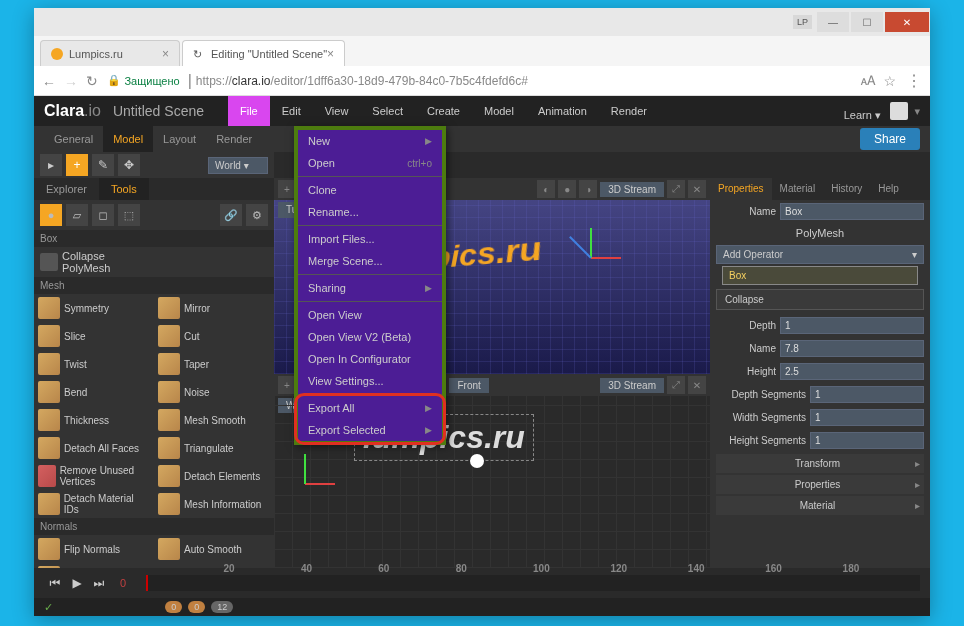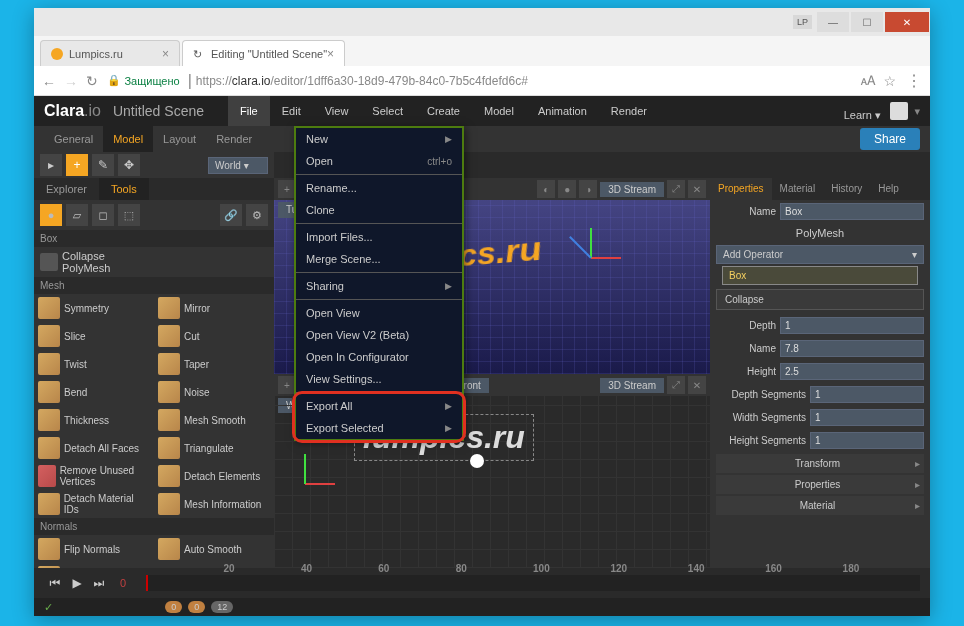--- a/index.html
+++ b/index.html
@@ -26,21 +26,21 @@
 .urlbar .star { color: #888; font-size: 14px; margin-left: 8px; }
 .urlbar .menu { color: #888; font-size: 16px; margin-left: 10px; }
 
 .app { position: absolute; top: 88px; left: 0; right: 0; bottom: 0; background: #2a2a2a; color: #bbb; font-size: 11px; }
 .app-header { height: 30px; background: #222; display: flex; align-items: center; padding: 0 10px; }
 .logo { font-size: 16px; color: #fff; font-weight: bold; margin-right: 12px; }
 .logo .io { color: #888; font-weight: normal; }
 .scene-name { color: #aaa; font-size: 14px; margin-right: 24px; }
 .menubar { display: flex; gap: 0; }
 .menubar .mi { padding: 0 12px; color: #ccc; cursor: pointer; line-height: 30px; }
-.menubar .mi.active { background: #404040; color: #fff; }
+.menubar .mi.active { background: #d946ef; color: #fff; }
 .spacer { flex: 1; }
 .learn { color: #ccc; margin-right: 10px; margin-top: 9px; }
 .user-icon { width: 18px; height: 18px; background: #ddd; border-radius: 2px; margin-right: 6px; }
 
 .subheader { height: 26px; background: #333; display: flex; align-items: center; padding: 0 10px; }
 .subheader .tab-sm { padding: 0 10px; color: #999; line-height: 26px; }
 .subheader .tab-sm.active { background: #222; color: #f5a623; }
 .share-btn { background: #2a80b9; color: #fff; padding: 4px 14px; border-radius: 3px; font-size: 12px; }
 
 .toolbar { position: absolute; top: 56px; left: 0; width: 240px; height: 26px; background: #333; display: flex; align-items: center; padding: 0 6px; gap: 4px; }
@@ -86,21 +86,21 @@
 .prop-row { display: flex; align-items: center; padding: 3px 6px; gap: 4px; }
 .prop-row .lbl { width: 60px; text-align: right; color: #ccc; font-size: 10px; }
 .prop-row .val { flex: 1; background: #4c5866; border: 1px solid #5a6578; padding: 2px 4px; color: #ddd; font-size: 10px; }
 .prop-hdr { text-align: center; padding: 4px; color: #ccc; font-size: 11px; }
 .prop-select { margin: 2px 6px; background: #4c5866; border: 1px solid #5a6578; padding: 3px 6px; color: #ccc; font-size: 10px; display: flex; justify-content: space-between; }
 .prop-box { margin: 2px 12px; background: #4a4a3a; border: 1px solid #888; padding: 3px 6px; color: #f5d060; font-size: 10px; }
 .prop-collapse { margin: 4px 6px; background: #3a3a3a; padding: 4px 8px; color: #ccc; font-size: 10px; border: 1px solid #555; }
 .prop-section { margin: 2px 6px; padding: 4px; text-align: center; color: #ccc; font-size: 10px; background: #3a3a3a; }
 .prop-section .arr { float: right; color: #888; }
 
-.file-menu { position: absolute; top: 30px; left: 260px; width: 170px; background: #0f172a; border: 2px solid #4d7c0f; z-index: 100; box-shadow: 2px 2px 8px rgba(0,0,0,0.5); }
+.file-menu { position: absolute; top: 30px; left: 260px; width: 152px; background: #4c1d95; border: 4px solid #4d7c0f; z-index: 100; box-shadow: 2px 2px 8px rgba(0,0,0,0.5); }
 .fm-item { padding: 5px 10px; color: #ccc; display: flex; justify-content: space-between; align-items: center; }
 .fm-item .arr { color: #888; font-size: 9px; }
 .fm-sep { height: 1px; background: #555; margin: 2px 0; }
 .fm-highlight { position: absolute; border: 3px solid #e03020; border-radius: 10px; pointer-events: none; }
 
 .timeline { position: absolute; bottom: 18px; left: 0; right: 0; height: 30px; background: #2a2a2a; display: flex; align-items: center; padding: 0 10px; }
 .timeline .tbtn { width: 22px; height: 22px; color: #ccc; display: flex; align-items: center; justify-content: center; font-size: 12px; }
 .timeline .track { flex: 1; height: 16px; background: #222; margin-left: 20px; position: relative; }
 .timeline .track .tick { position: absolute; top: -12px; font-size: 10px; color: #888; font-weight: bold; }
 .timeline .playhead { position: absolute; left: 0; top: 0; bottom: 0; width: 2px; background: #c00; }
@@ -393,24 +393,24 @@
         <div class="fm-item">
           <span>New</span>
           <span class="arr">▶</span>
         </div>
         <div class="fm-item">
           <span>Open</span>
           <span style="color:#888;font-size:10px">ctrl+o</span>
         </div>
         <div class="fm-sep"></div>
         <div class="fm-item">
+          <span>Clone</span>
+        </div>
+        <div class="fm-item">
           <span>Rename...</span>
-        </div>
-        <div class="fm-item">
-          <span>Clone</span>
         </div>
         <div class="fm-sep"></div>
         <div class="fm-item">
           <span>Import Files...</span>
         </div>
         <div class="fm-item">
           <span>Merge Scene...</span>
         </div>
         <div class="fm-sep"></div>
         <div class="fm-item">

